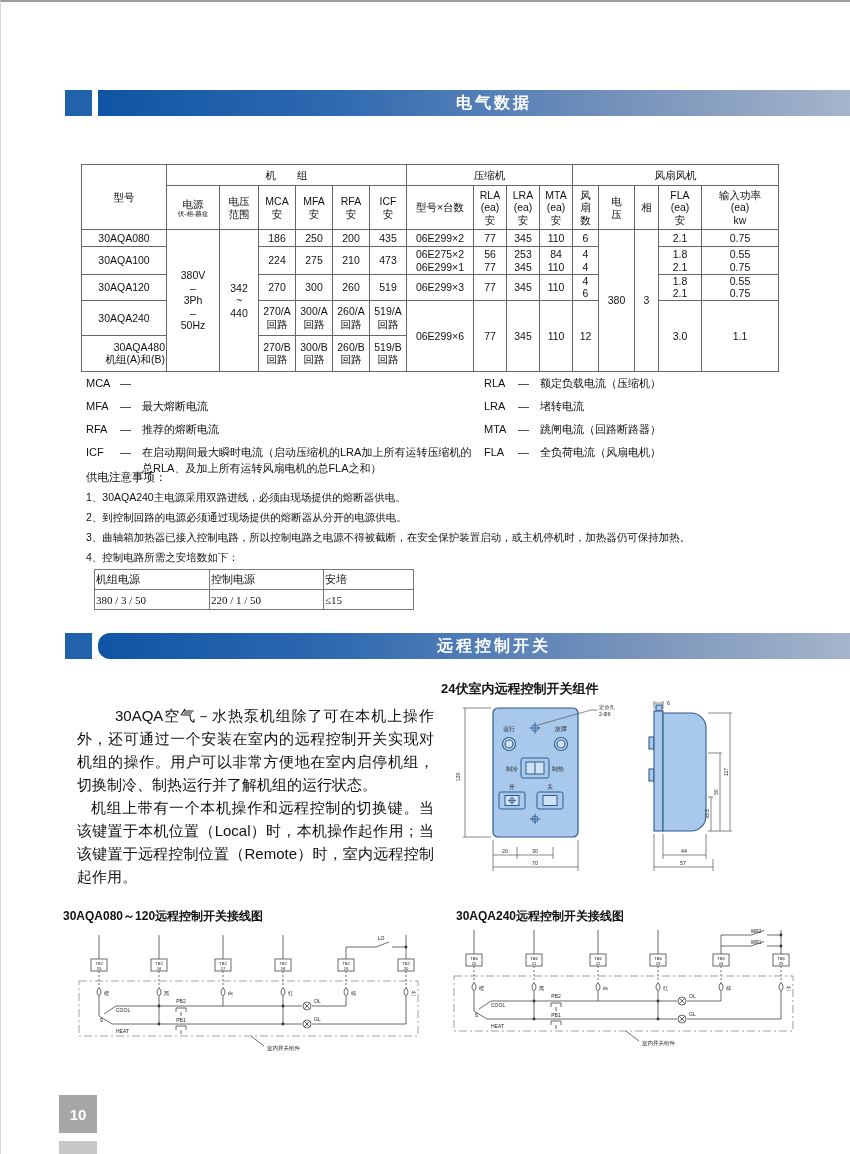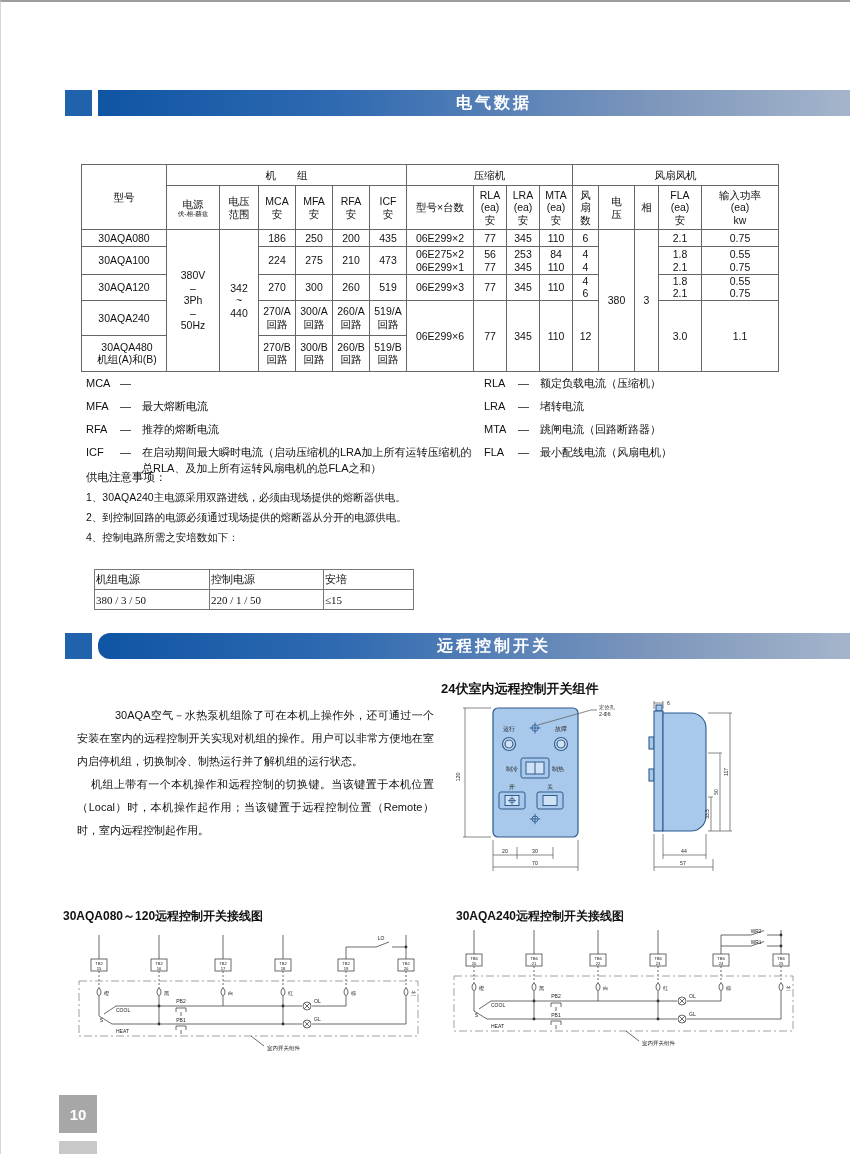--- a/index.html
+++ b/index.html
@@ -12,34 +12,34 @@
   .banner-bar{position:absolute;height:26px;width:779px;
       background:linear-gradient(90deg,#0f55a4 0%,#2e69b1 30%,#7e97bc 72%,#aab9cd 100%);text-align:center;}
   .banner-bar h2{margin:0;padding-left:13px;font-size:16px;font-weight:bold;color:#fff;
       line-height:26px;letter-spacing:3px;}
   
   table.elec{border-collapse:collapse;table-layout:fixed;width:697px;}
   table.elec td,table.elec th{border:1px solid #666;padding:0 1px;text-align:center;
       vertical-align:middle;font-size:10.5px;font-weight:normal;line-height:1.18;
       white-space:pre-line;overflow:hidden;}
   table.elec .sub{font-size:6.5px;display:block;line-height:1.1;}
-  table.elec .lft{text-align:center;padding-left:7px;}
+  table.elec .lft{text-align:right;padding-left:7px;}
   
   .abbr-row{display:flex;font-size:11px;line-height:1.45;margin-bottom:7px;}
   .abbr-key{width:34px;flex:none;}
   .abbr-dash{width:22px;flex:none;}
   .abbr-desc{flex:1;}
   
   .pn-title{font-size:11.5px;font-weight:normal;}
   .pn-item{font-size:10.5px;margin-top:6px;}
   
   table.amp{border-collapse:collapse;table-layout:fixed;width:319px;}
   table.amp td{border:1px solid #777;text-align:left;font-size:11px;height:17px;font-family:Liberation Serif, serif;}
   
-  .remote-text{width:357px;font-size:11px;line-height:23px;text-align:justify;}
+  .remote-text{width:357px;font-size:15px;line-height:23px;text-align:justify;}
   .remote-text p{margin:0;}
   .remote-text .p1{text-indent:38px;}
   .remote-text .p2{text-indent:14px;}
   .diag-title{font-size:13px;font-weight:bold;}
   .wire-title{font-size:12px;font-weight:bold;}
   .footnote{font-size:9.5px;color:#222;width:720px;}
   
   .pgbox{position:absolute;left:58px;top:1093px;width:38px;height:38px;background:#a7a7a7;
       color:#fff;font-size:15px;font-weight:bold;display:flex;align-items:center;justify-content:center;}
   .pgbox2{position:absolute;left:58px;top:1139px;width:38px;height:17px;background:#c8c8c8;}
@@ -247,28 +247,29 @@
         <span class="abbr-desc">堵转电流</span>
       </div>
     <div class="abbr-row">
         <span class="abbr-key">MTA</span>
         <span class="abbr-dash">—</span>
         <span class="abbr-desc">跳闸电流（回路断路器）</span>
       </div>
     <div class="abbr-row">
         <span class="abbr-key">FLA</span>
         <span class="abbr-dash">—</span>
-        <span class="abbr-desc">最小配线电流（风扇电机）</span>
+        <span class="abbr-desc">全负荷电流（风扇电机）</span>
       </div>
   </div>
 
   <div class="abs" style="left:85px;top:468px;width:700px;">
     <div class="pn-title">供电注意事项：</div>
     <div class="pn-item">1、30AQA240主电源采用双路进线，必须由现场提供的熔断器供电。</div>
     <div class="pn-item">2、到控制回路的电源必须通过现场提供的熔断器从分开的电源供电。</div>
+    <div class="pn-item">3、曲轴箱加热器已接入控制电路，所以控制电路之电源不得被截断，在安全保护装置启动，或主机停机时，加热器仍可保持加热。</div>
     <div class="pn-item">4、控制电路所需之安培数如下：</div>
   </div>
 
   <table class="amp abs" style="left:93px;top:567px;">
     <colgroup>
         <col style="width:115px">
         <col style="width:114px">
         <col style="width:90px">
       </colgroup>
     <tbody>

